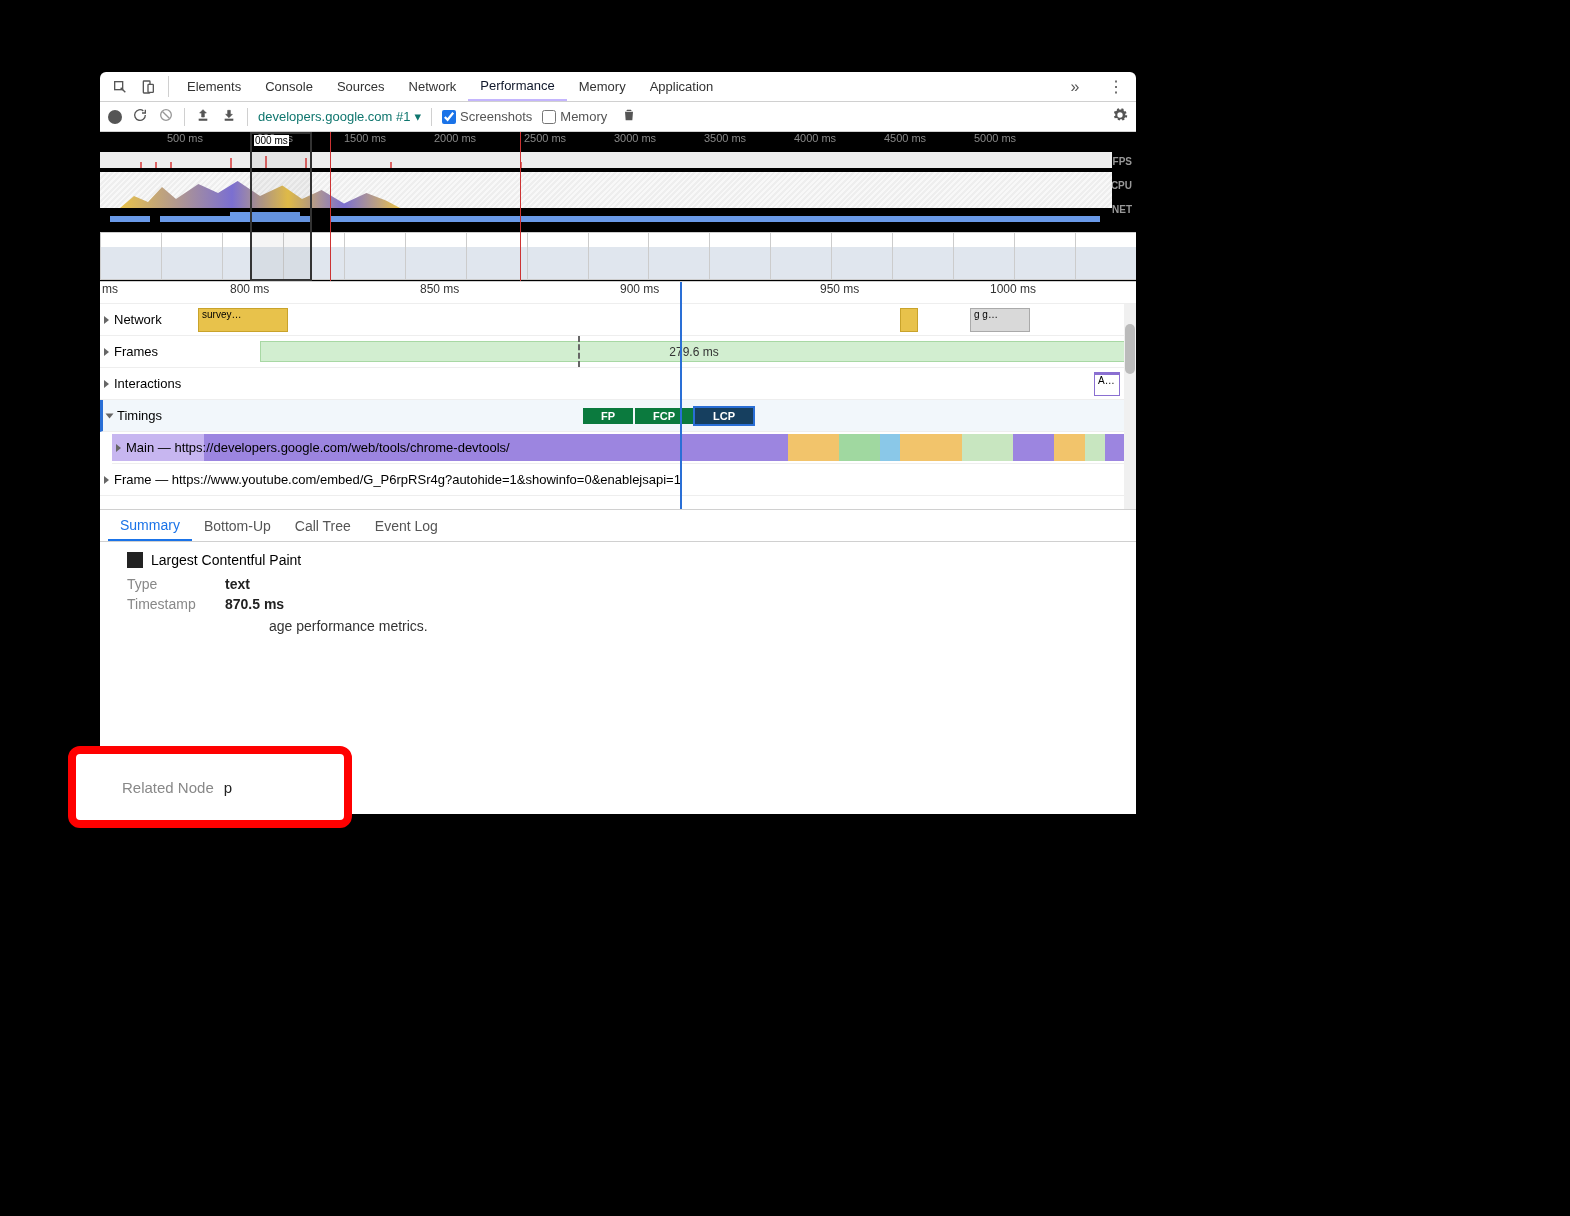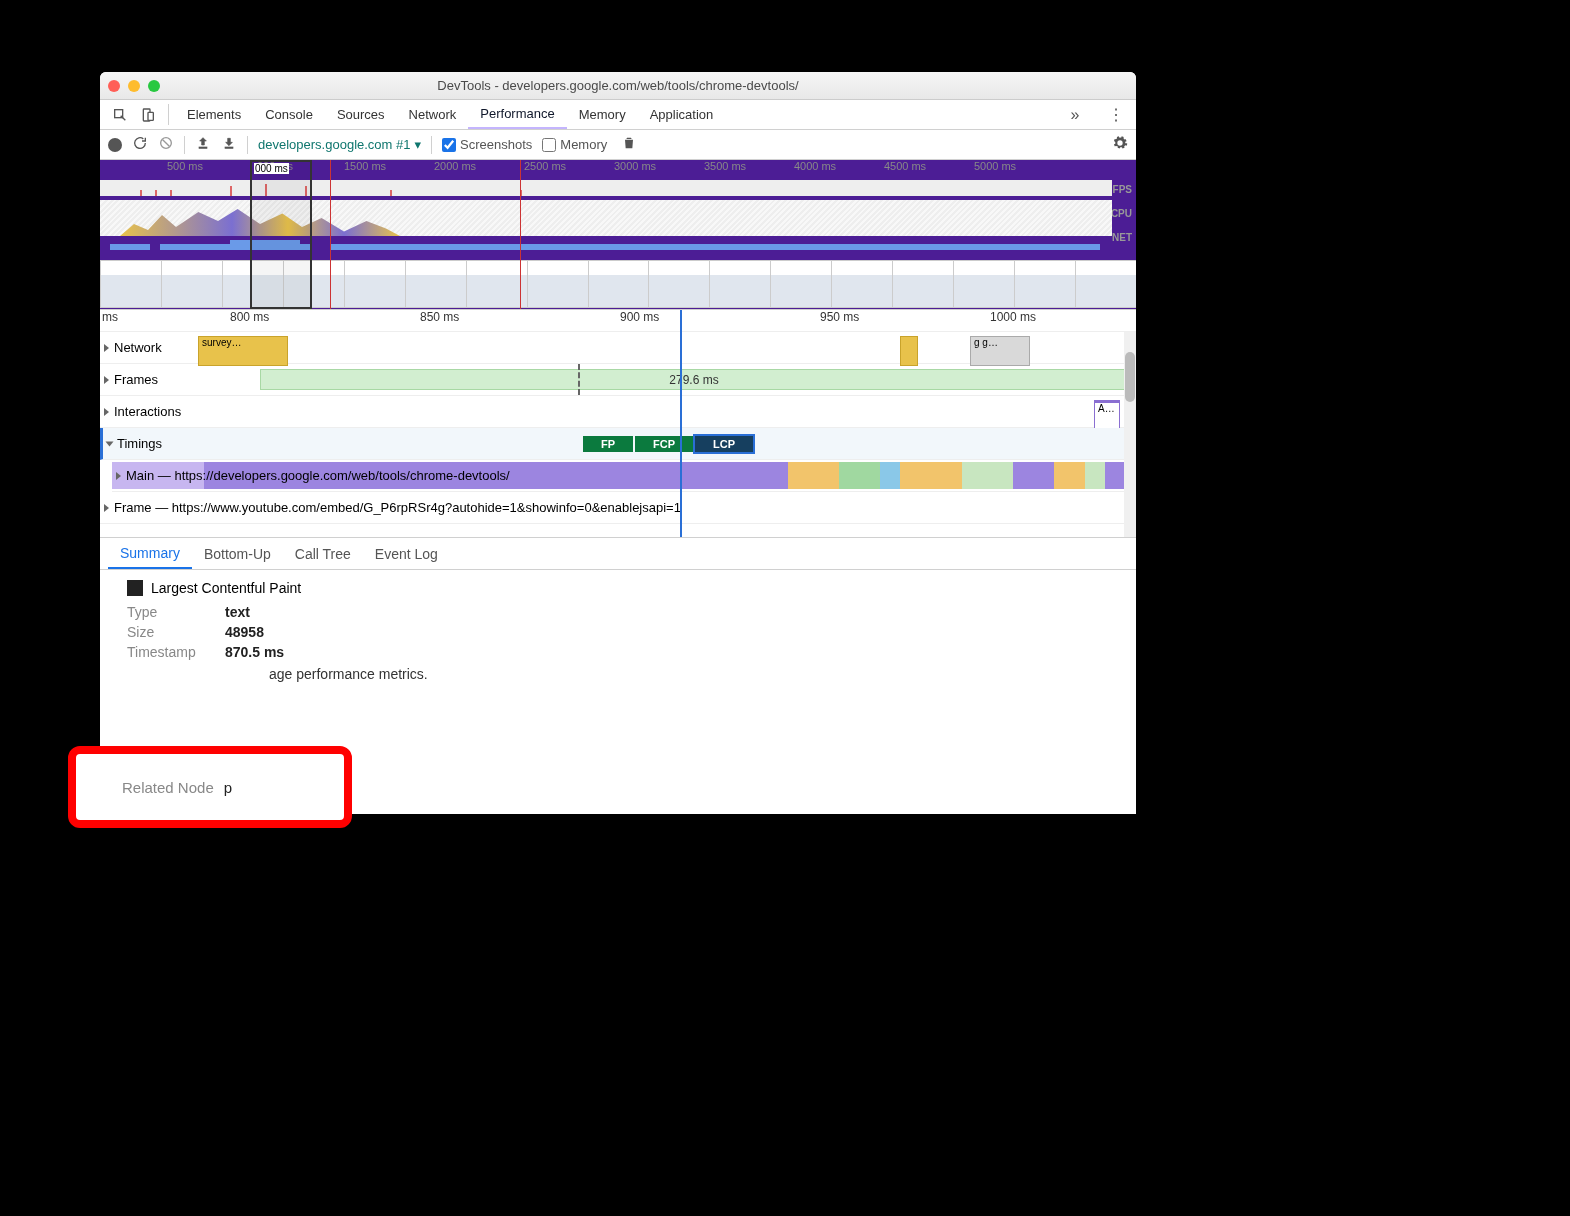--- a/index.html
+++ b/index.html
@@ -60,21 +60,21 @@
     font-size:13px; color:#555;
   }
   .circle-rec { width:14px; height:14px; border-radius:50%; background:#555; }
   .toolbar svg { width:16px; height:16px; }
   .dropdown { color:#0f766e; display:flex; align-items:center; gap:4px;}
   .chk { display:flex; align-items:center; gap:4px; }
   .chk input { width:14px; height:14px; accent-color:#1a73e8;}
   .trash { margin-left:4px;}
   .gear { margin-left:auto; }
   
-  .overview { height:150px; border-bottom:1px solid #d0d0d0; position:relative; background:#4c1d95;}
+  .overview { height:150px; border-bottom:1px solid #d0d0d0; position:relative; background:#000000;}
   .overview .ruler { height:18px; display:flex; font-size:11px; color:#888; padding-left:40px;}
   .overview .ruler span { width:90px; text-align:center;}
   .ov-labels { position:absolute; right:4px; top:18px; font-size:10px; color:#999; text-align:right; line-height:24px; font-weight:bold;}
   .ov-fps { position:absolute; left:0; right:24px; top:20px; height:16px; background:#eee;}
   .ov-fps .bar { position:absolute; bottom:0; width:2px; background:#d66; height:6px;}
   .ov-cpu { position:absolute; left:0; right:24px; top:40px; height:36px; background: repeating-linear-gradient(135deg,#eee,#eee 2px,#f8f8f8 2px,#f8f8f8 4px);}
   .ov-cpu .wave { position:absolute; bottom:0; left:20px; width:280px; height:30px; background: linear-gradient(90deg,#e8c24b 0%, #7b6fd1 40%, #e8c24b 60%, #7b6fd1 80%, #e8c24b 100%); clip-path: polygon(0 100%, 5% 60%, 10% 80%, 15% 30%, 20% 70%, 28% 20%, 35% 50%, 42% 10%, 50% 60%, 58% 25%, 65% 70%, 72% 40%, 80% 85%, 88% 50%, 95% 75%, 100% 100%);}
   .ov-net { position:absolute; left:0; right:24px; top:80px; height:16px;}
   .ov-net .seg { position:absolute; top:4px; height:6px; background:#6a9ae8;}
   .ov-thumbs { position:absolute; left:0; right:0; top:100px; height:48px; display:flex;}
@@ -92,21 +92,21 @@
   .flame .frames-bar { position:absolute; left:160px; right:8px; top:5px; bottom:5px; background:#d2eed0; border:1px solid #a8d8a4; text-align:center; font-size:12px; color:#333; line-height:20px;}
   .flame .frames-dash { position:absolute; left:478px; top:0; bottom:0; border-left:2px dashed #666;}
   .flame .blue-line { position:absolute; left:580px; top:0; bottom:0; width:2px; background:#2a6fd6;}
   .timing-badge { display:inline-block; padding:2px 18px; font-size:11px; color:#fff; font-weight:600; margin-right:2px;}
   .badge-fp { background:#0b7a3e;}
   .badge-fcp { background:#0b7a3e;}
   .badge-lcp { background:#163f5f; outline:2px solid #2a6fd6;}
   .timings-row { background:#f2f7fb;}
   .main-bar { position:absolute; left:0; right:0; top:2px; bottom:2px; display:flex;}
   .mb { height:100%;}
-  .net-chip { position:absolute; height:30px; top:4px; background:#d9d9d9; border:1px solid #aaa; font-size:10px; line-height:12px; padding:0 3px; overflow:hidden;}
+  .net-chip { position:absolute; height:24px; top:4px; background:#d9d9d9; border:1px solid #aaa; font-size:10px; line-height:12px; padding:0 3px; overflow:hidden;}
   .flame .scroll { position:absolute; right:0; top:22px; bottom:0; width:12px; background:#f0f0f0;}
   .flame .scroll .thumb-s { position:absolute; left:1px; right:1px; top:20px; height:50px; background:#bbb; border-radius:5px;}
   
   .subtabs { height:32px; border-bottom:1px solid #d0d0d0; display:flex; align-items:stretch; font-size:14px; padding:0 8px;}
   .subtab { padding:0 12px; display:flex; align-items:center; color:#555;}
   .subtab.active { color:#1a73e8; border-bottom:2px solid #1a73e8;}
   
   .summary { padding:10px 27px; font-size:14px;}
   .sum-h { display:flex; align-items:center; gap:8px; margin-bottom:8px;}
   .sum-sq { width:16px; height:16px; background:#222;}
@@ -121,28 +121,20 @@
     display:flex; align-items:center; padding-left:46px; font-size:15px;
   }
   .red-box .k { color:#888; margin-right:10px;}
   .red-box .v { color:#222;}
 </style>
 </head>
 <body>
 
 <div class="window">
 
-  <div class="titlebar">
-    <div class="traffic">
-      <div class="dot red"></div>
-      <div class="dot yellow"></div>
-      <div class="dot green"></div>
-    </div>
-    <div class="title">DevTools - developers.google.com/web/tools/chrome-devtools/</div>
-  </div>
 
   <div class="tabs">
     <div class="icon-btn">
       <svg viewBox="0 0 24 24" width="16" height="16" fill="none" stroke="#555" stroke-width="2">
           <rect x="4" y="4" width="12" height="12"></rect>
           <path d="M13 13 L20 20"></path>
         </svg>
     </div>
     <div class="icon-btn">
       <svg viewBox="0 0 24 24" width="16" height="16" fill="none" stroke="#555" stroke-width="2">
@@ -348,24 +340,20 @@
   <div class="summary">
     <div class="sum-h">
       <div class="sum-sq"></div>
       <span>Largest Contentful Paint</span>
     </div>
     <div class="kv">
         <span class="k">Type</span>
         <span class="v">text</span>
       </div>
     <div class="kv">
-        <span class="k">Size</span>
-        <span class="v">48958</span>
-      </div>
-    <div class="kv">
         <span class="k">Timestamp</span>
         <span class="v">870.5 ms</span>
       </div>
     <div class="sum-desc" style="padding-left:142px;"><span>age performance metrics.</span></div>
   </div>
 
 </div>
 
 <div class="red-box">
   <span class="k">Related Node</span>

